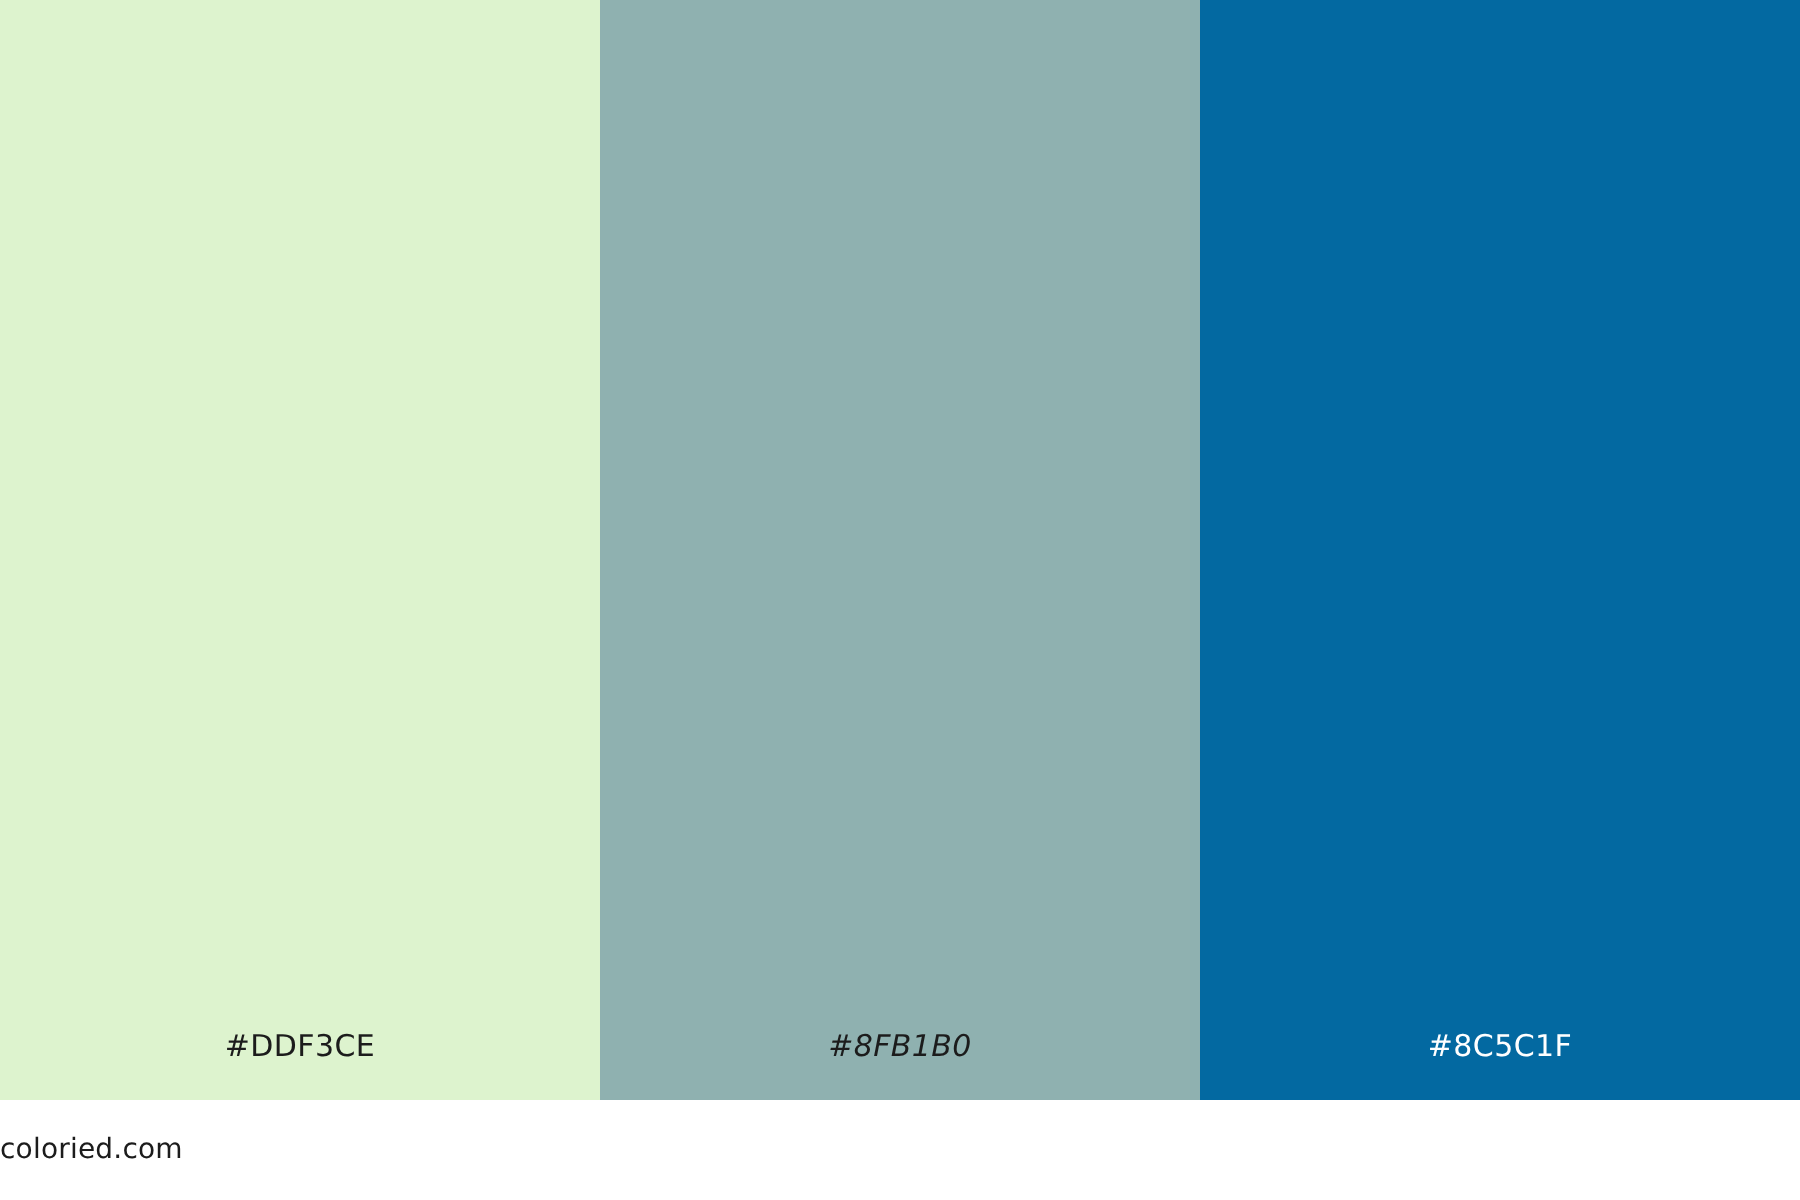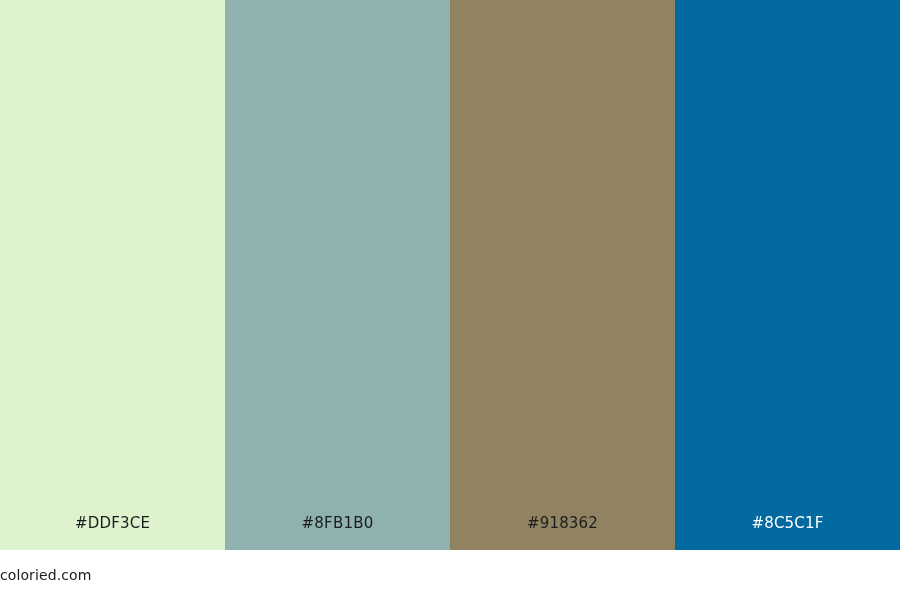--- a/index.html
+++ b/index.html
@@ -64,26 +64,23 @@
 <div id="palette-page">
 
   <div id="swatch-strip">
 
     <div class="swatch" style="background-color: rgb(221, 243, 206);">
       <span class="swatch-label" style="color: rgb(28, 28, 28);">#DDF3CE</span>
     </div>
 
 
     <div class="swatch" style="background-color: rgb(143, 177, 176);">
-      <span class="swatch-label" style="color: rgb(28, 28, 28);">#8FB1B0</span>
+      <span class="swatch-label" style="color: rgb(28, 28, 28); font-style: italic;">#8FB1B0</span>
     </div>
 
-    <div class="swatch" style="background-color: rgb(145, 131, 98);">
-      <span class="swatch-label" style="color: rgb(28, 28, 28);">#918362</span>
-    </div>
 
     <div class="swatch" style="background-color: #0369a1;">
       <span class="swatch-label" style="color: rgb(255, 255, 255);">#8C5C1F</span>
     </div>
 
   </div>
 
   <div id="footer-bar">
     <span id="footer-text">coloried.com</span>
   </div>

